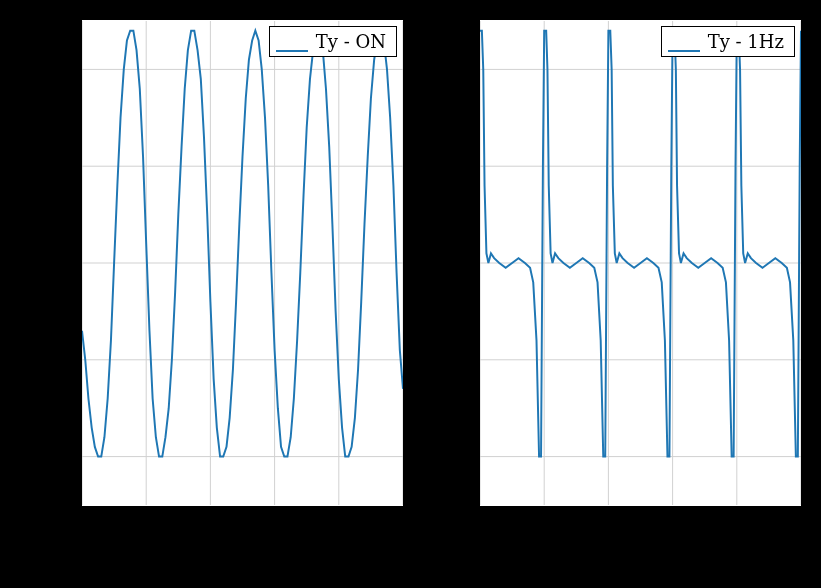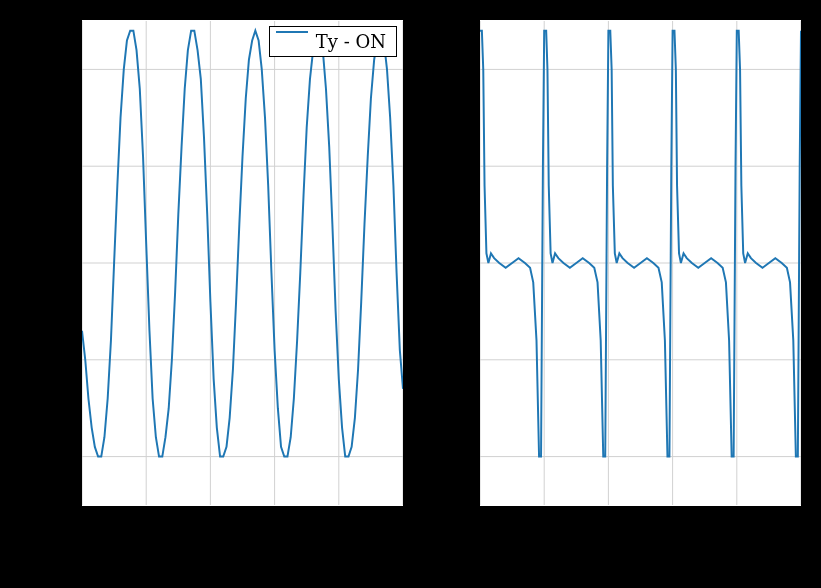--- a/index.html
+++ b/index.html
@@ -1,21 +1,21 @@
 <!DOCTYPE html>
 <html><head>
 <meta charset="utf-8">
 <style>
   html,body{margin:0;padding:0;background:#000;width:821px;height:588px;overflow:hidden;font-family:"DejaVu Serif","Times New Roman",serif}
   .wrap{position:relative;width:821px;height:588px}
   .panel{position:absolute;background:#fff;border:2px solid #000;box-sizing:border-box}
   .grid line{stroke:#d0d0d0;stroke-width:1}
   .ylabel{position:absolute;transform:rotate(-90deg);transform-origin:left top;font-size:20px;color:#000;white-space:nowrap}
   .xlabel{position:absolute;font-size:20px;color:#000;white-space:nowrap}
-  .legend{position:absolute;border:1px solid #000;background:#fff;padding:4px 10px 4px 6px;font-size:18px;display:flex;align-items:flex-start;gap:8px}
+  .legend{position:absolute;border:1px solid #000;background:#fff;padding:4px 10px 4px 6px;font-size:18px;display:flex;align-items:flex-end;gap:8px}
   .legend .swatch{width:32px;height:0;border-top:2.5px solid #1f77b4}
   .series{fill:none;stroke:#1f77b4;stroke-width:2}
   .ticklbl{position:absolute;font-size:17px;color:#000;text-align:center}
 </style>
 </head>
 <body>
 <div class="wrap">
 
 <div class="panel" style="left:80px;top:18px;width:325px;height:490px">
   <svg width="100%" height="100%" viewBox="0 0 325 490">
@@ -50,20 +50,24 @@
       <line x1="0" y1="441" x2="325" y2="441"></line>
       <line x1="0" y1="0" x2="0" y2="490"></line>
       <line x1="65" y1="0" x2="65" y2="490"></line>
       <line x1="130" y1="0" x2="130" y2="490"></line>
       <line x1="195" y1="0" x2="195" y2="490"></line>
       <line x1="260" y1="0" x2="260" y2="490"></line>
       <line x1="325" y1="0" x2="325" y2="490"></line>
     </g>
     <path id="seriesR" class="series" d="M0.0 9.8 L1.9 9.8 L3.3 49.0 L4.6 166.6 L6.5 235.2 L8.5 245.0 L11.1 235.2 L14.3 240.1 L19.5 245.0 L26.0 249.9 L32.5 245.0 L39.0 240.1 L45.5 245.0 L50.7 249.9 L53.9 264.6 L57.2 323.4 L59.8 441.0 L61.8 441.0 L63.7 147.0 L65.0 9.8 L67.0 9.8 L68.3 49.0 L69.6 166.6 L71.5 235.2 L73.4 245.0 L76.0 235.2 L79.3 240.1 L84.5 245.0 L91.0 249.9 L97.5 245.0 L104.0 240.1 L110.5 245.0 L115.7 249.9 L119.0 264.6 L122.2 323.4 L124.8 441.0 L126.8 441.0 L128.7 147.0 L130.0 9.8 L131.9 9.8 L133.3 49.0 L134.5 166.6 L136.5 235.2 L138.4 245.0 L141.1 235.2 L144.3 240.1 L149.5 245.0 L156.0 249.9 L162.5 245.0 L169.0 240.1 L175.5 245.0 L180.7 249.9 L184.0 264.6 L187.2 323.4 L189.8 441.0 L191.8 441.0 L193.7 147.0 L195.0 9.8 L196.9 9.8 L198.3 49.0 L199.5 166.6 L201.5 235.2 L203.4 245.0 L206.1 235.2 L209.3 240.1 L214.5 245.0 L221.0 249.9 L227.5 245.0 L234.0 240.1 L240.5 245.0 L245.7 249.9 L249.0 264.6 L252.2 323.4 L254.8 441.0 L256.8 441.0 L258.7 147.0 L260.0 9.8 L261.9 9.8 L263.3 49.0 L264.6 166.6 L266.5 235.2 L268.4 245.0 L271.1 235.2 L274.3 240.1 L279.5 245.0 L286.0 249.9 L292.5 245.0 L299.0 240.1 L305.5 245.0 L310.7 249.9 L313.9 264.6 L317.2 323.4 L319.8 441.0 L321.8 441.0 L323.7 147.0 L325.0 9.8 "></path>
   </svg>
+  <div class="legend" style="top:6px;right:6px">
+    <div class="swatch"></div>
+    <span>Ty - 1Hz</span>
+  </div>
 </div>
 
 <div>
   <div class="ticklbl" style="left:48px;top:57px;width:28px;text-align:right">20</div>
   <div class="ticklbl" style="left:48px;top:155px;width:28px;text-align:right">10</div>
   <div class="ticklbl" style="left:48px;top:253px;width:28px;text-align:right">0</div>
   <div class="ticklbl" style="left:40px;top:351px;width:36px;text-align:right">-10</div>
   <div class="ticklbl" style="left:40px;top:449px;width:36px;text-align:right">-20</div>
 
   <div class="ticklbl" style="left:446px;top:57px;width:28px;text-align:right">20</div>

